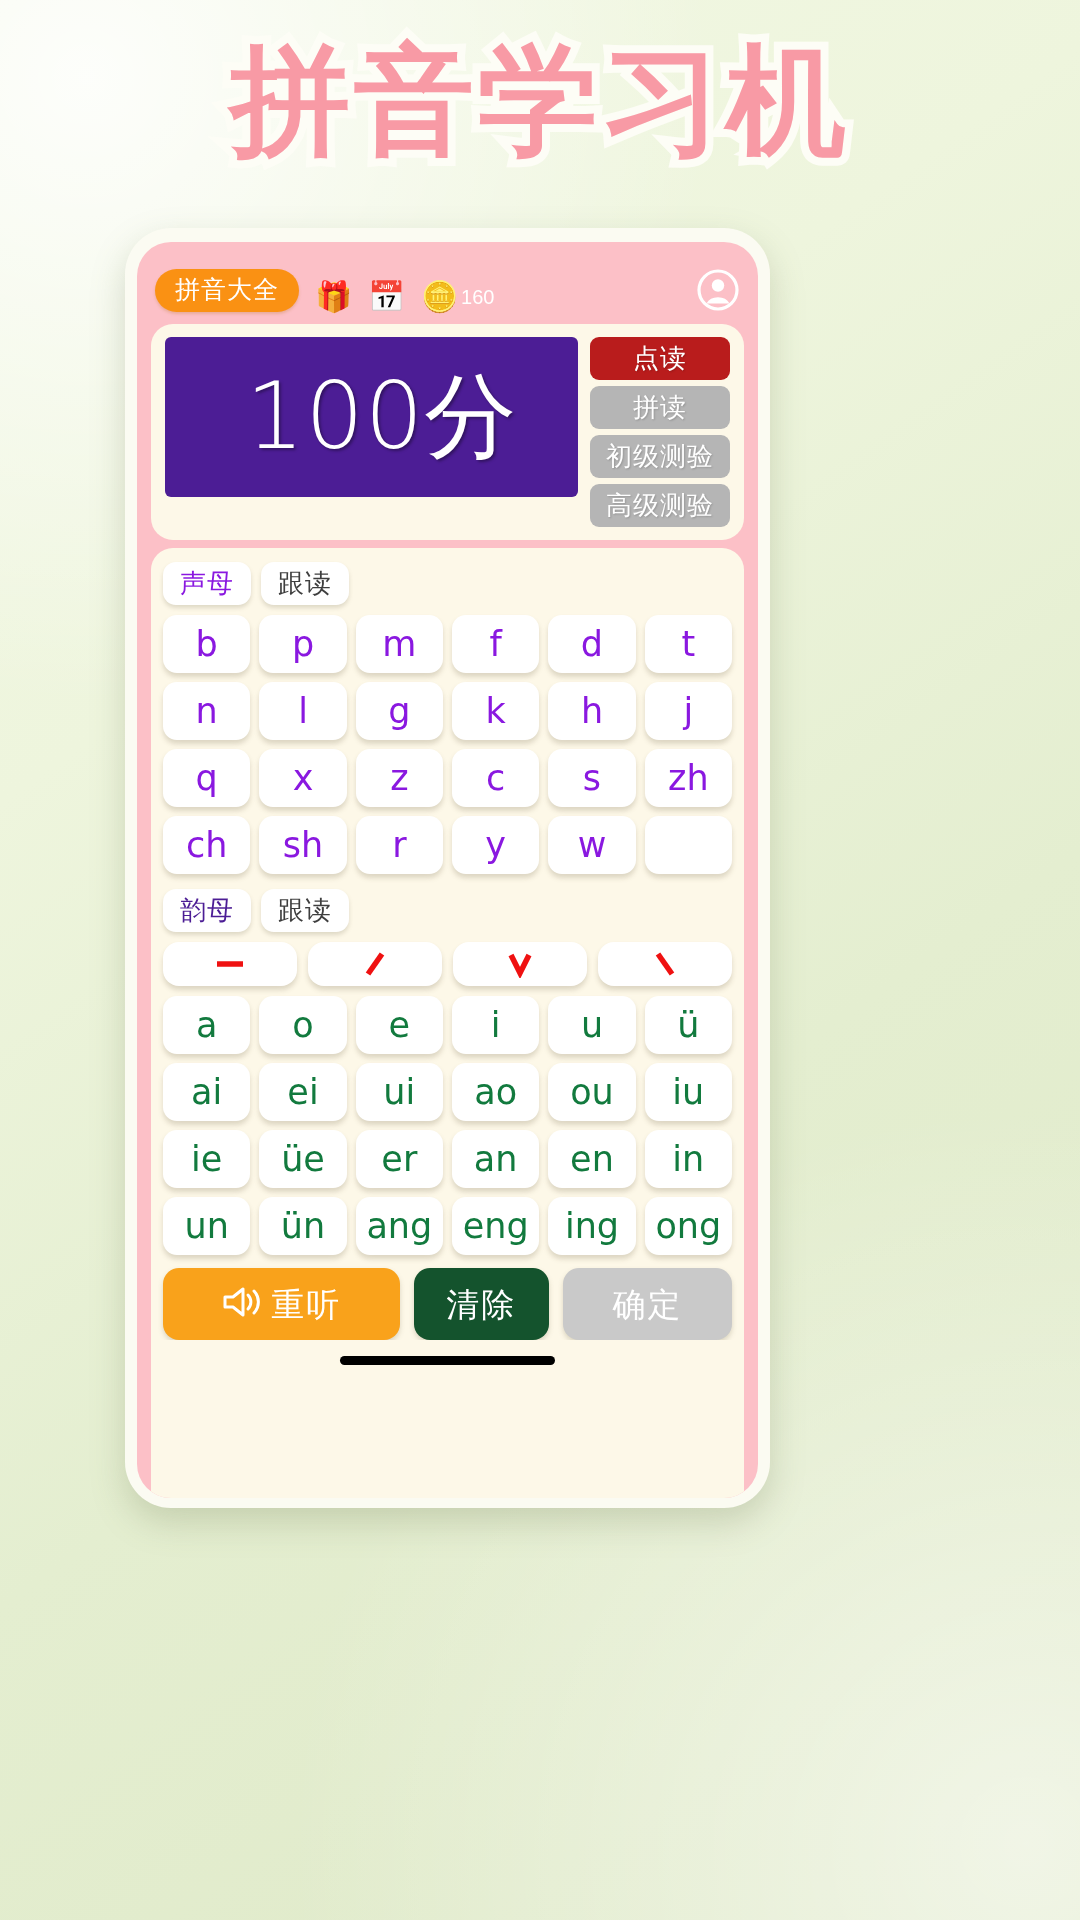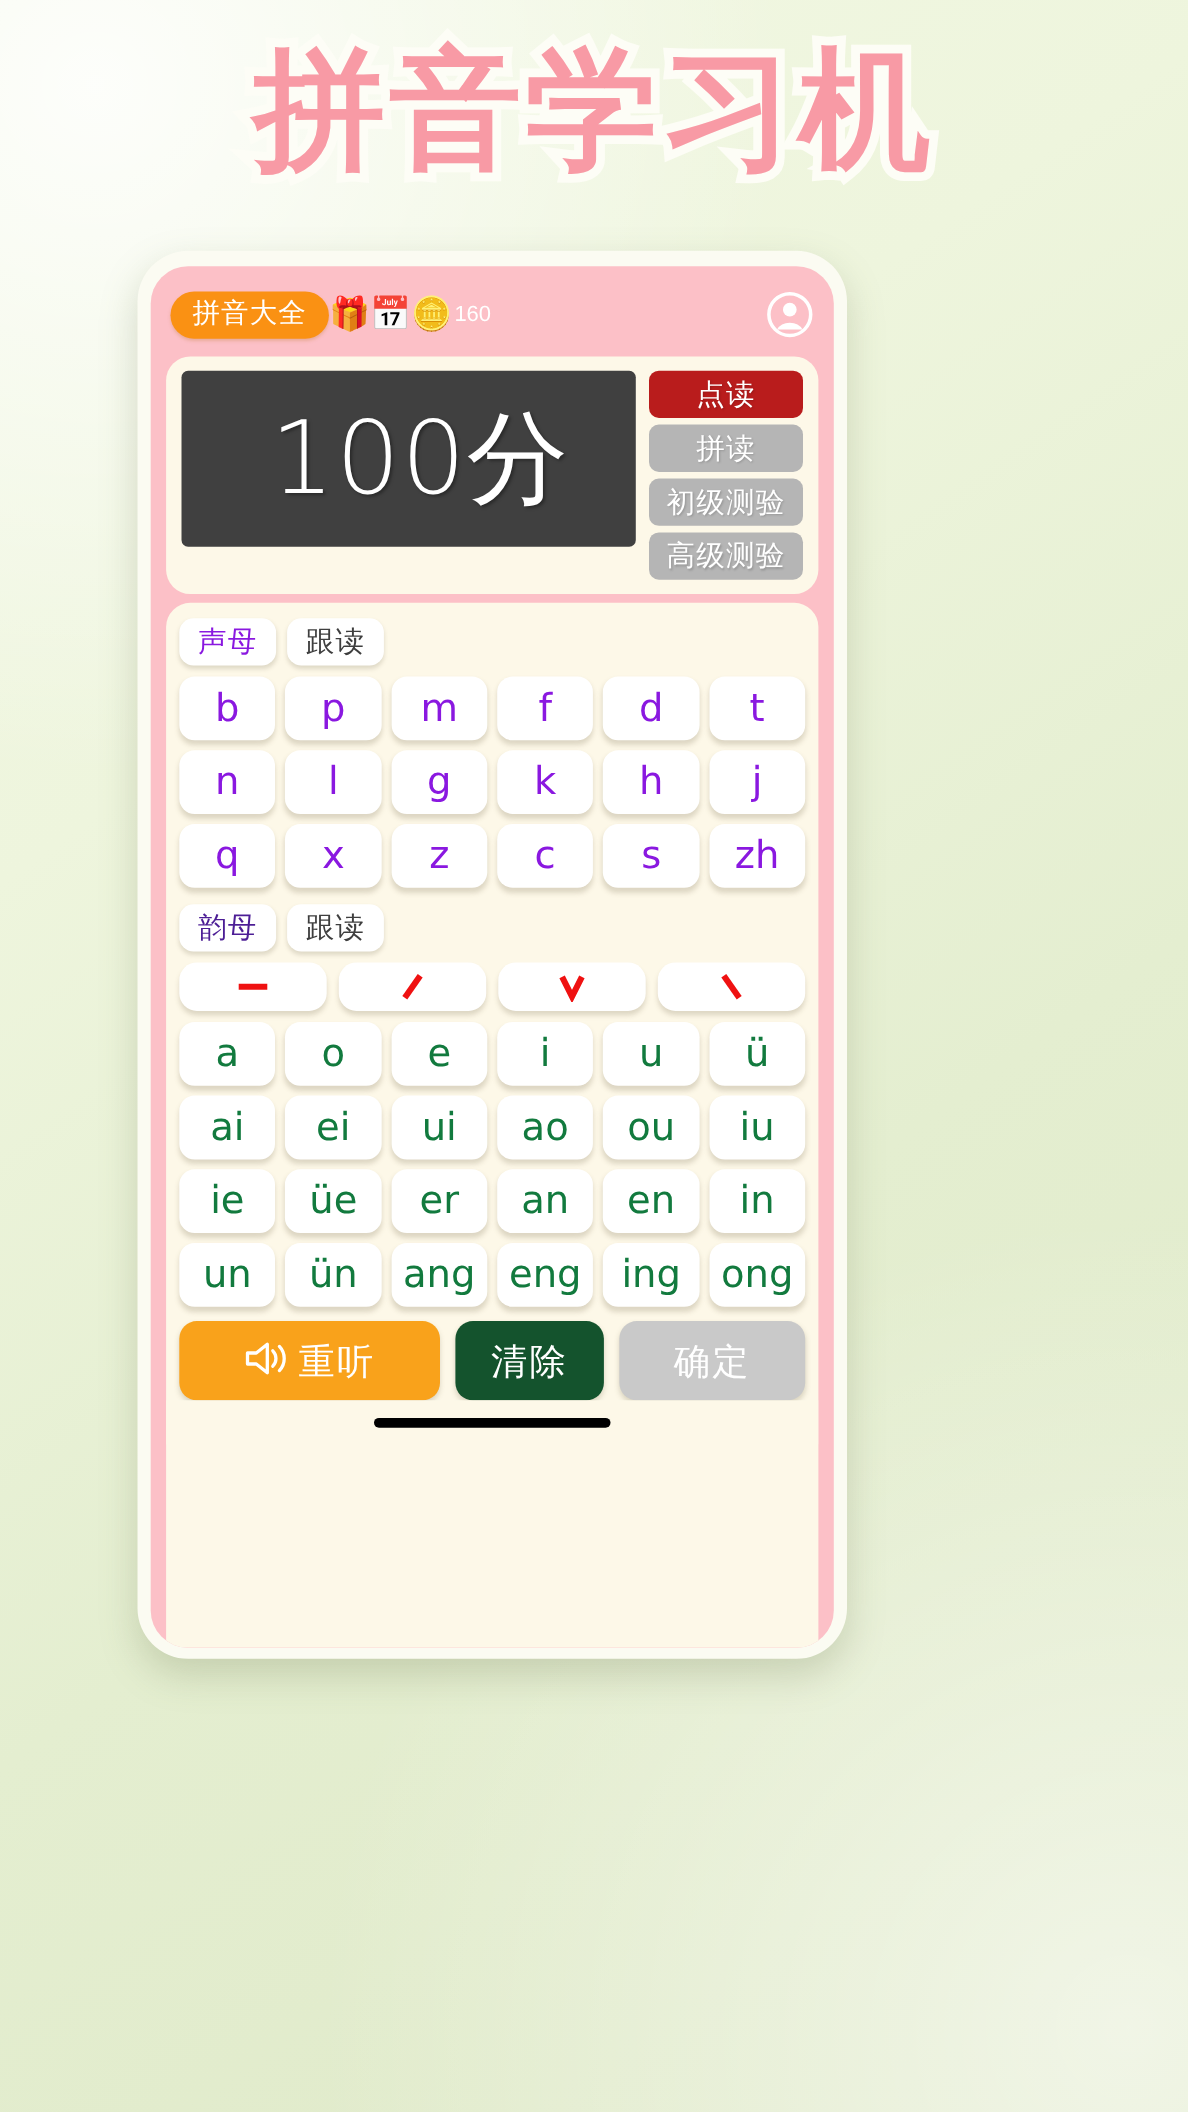--- a/index.html
+++ b/index.html
@@ -58,21 +58,22 @@
     border-radius: 34px;
     display: flex;
     flex-direction: column;
     padding: 18px 14px 0 14px;
     overflow: hidden;
   }
 
   
   .header {
     display: flex;
-    align-items: center;
+    align-items: flex-end;
+    gap: 16px;
     height: 52px;
     flex: 0 0 auto;
     padding: 0 4px;
   }
   .pill-all {
     background: #fa9113;
     color: #ffffff;
     font-size: 25px;
     padding: 8px 20px 10px 20px;
     border-radius: 24px;
@@ -91,21 +92,21 @@
     margin-top: 12px;
     background: #fdf8e8;
     border-radius: 22px;
     padding: 13px 14px;
     display: flex;
     gap: 12px;
     flex: 0 0 auto;
   }
   .score-display {
     flex: 1 1 auto;
-    background: #404040;
+    background: #4c1d95;
     border-radius: 6px;
     height: 160px;
     display: flex;
     align-items: center;
     justify-content: center;
     padding-left: 20px;
   }
   .score-text {
     color: #ffffff;
     font-size: 92px;
@@ -310,20 +311,28 @@
         <div class="key initial">h</div>
         <div class="key initial">j</div>
       </div>
       <div class="key-row">
         <div class="key initial">q</div>
         <div class="key initial">x</div>
         <div class="key initial">z</div>
         <div class="key initial">c</div>
         <div class="key initial">s</div>
         <div class="key initial">zh</div>
+      </div>
+      <div class="key-row">
+        <div class="key initial">ch</div>
+        <div class="key initial">sh</div>
+        <div class="key initial">r</div>
+        <div class="key initial">y</div>
+        <div class="key initial">w</div>
+        <div class="key initial blank"></div>
       </div>
 
       <div class="tab-row" style="margin-top:6px;">
         <div class="tab-chip finals">韵母</div>
         <div class="tab-chip follow">跟读</div>
       </div>
 
       <div class="tone-row">
         <div class="tone-key">
           <svg class="tone-glyph" width="46" height="26" viewBox="0 0 46 26" aria-hidden="true">

